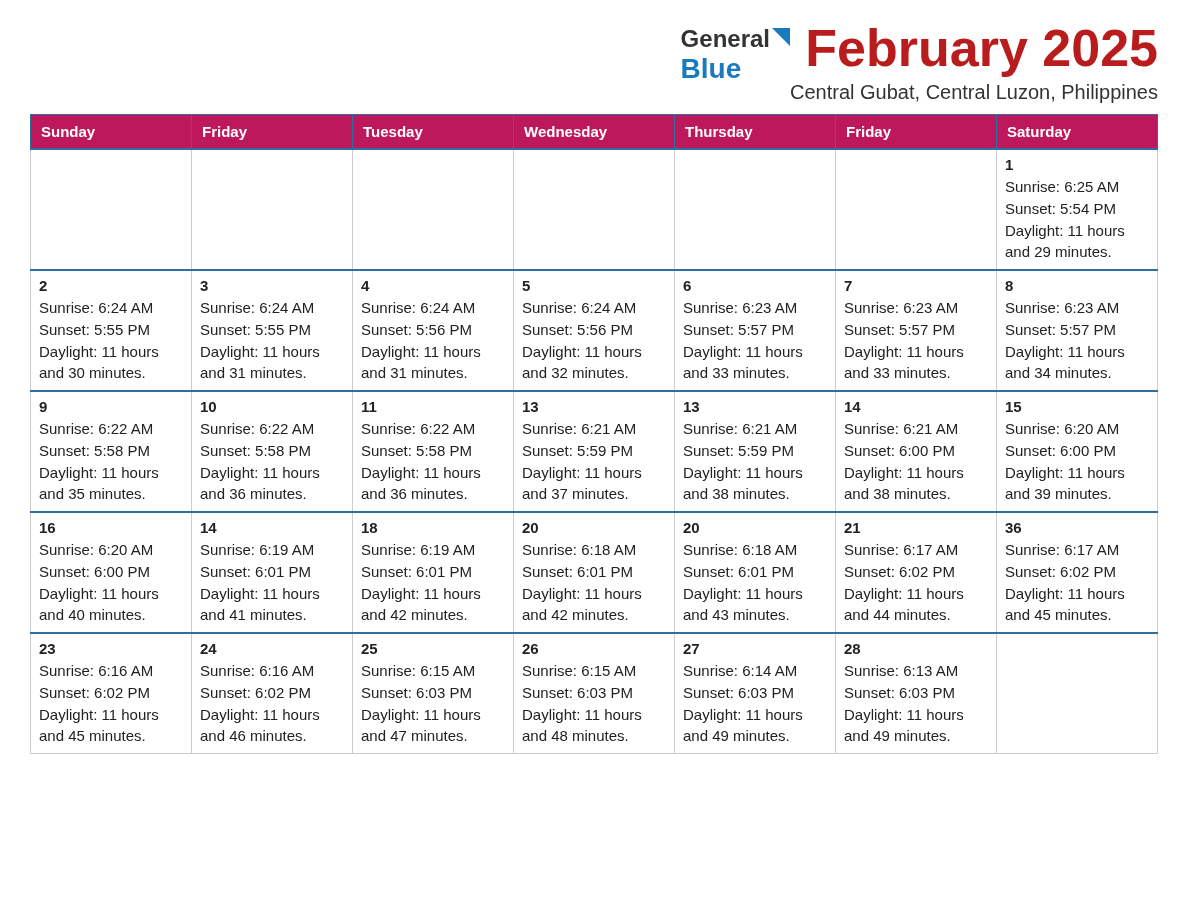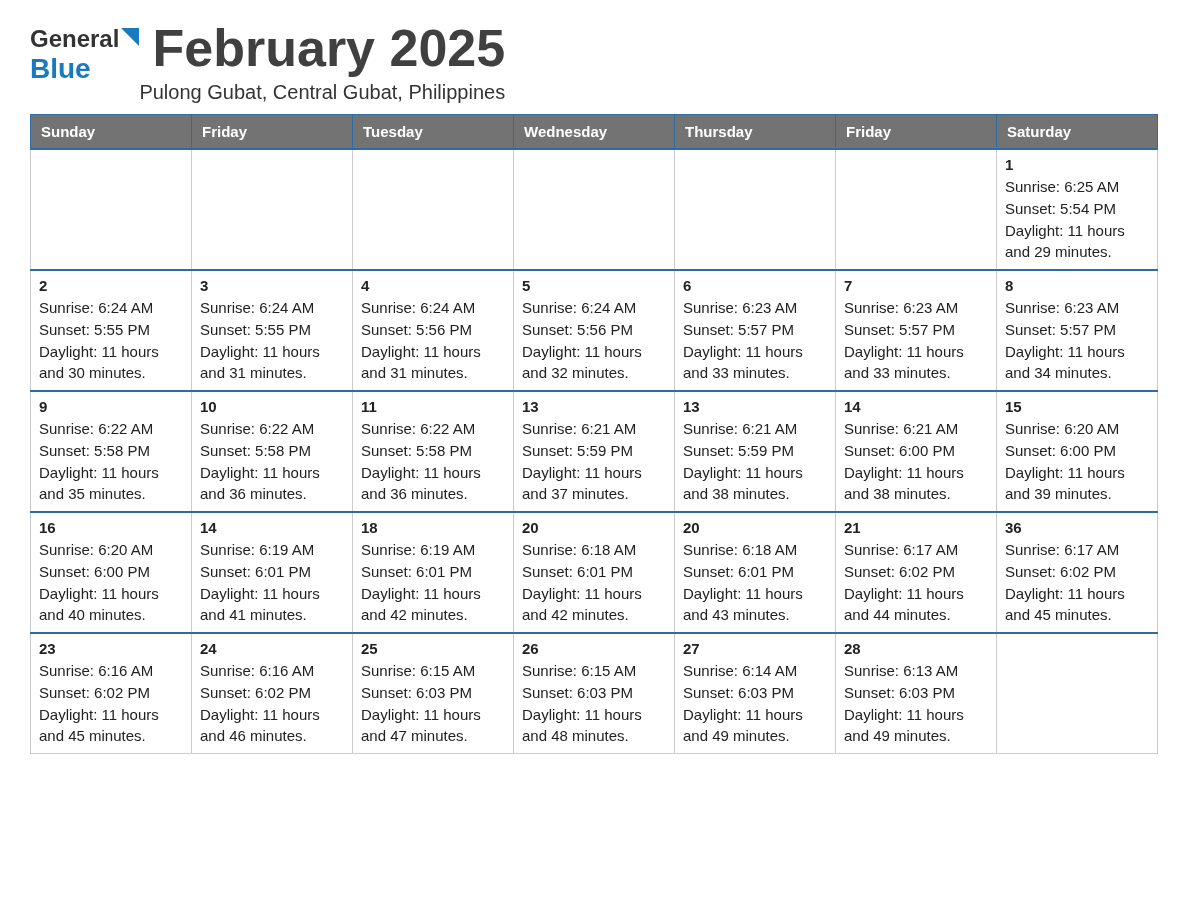--- a/index.html
+++ b/index.html
@@ -6,51 +6,51 @@
     body {
       font-family: Arial, Helvetica, sans-serif;
       background: #fff;
       color: #222;
       width: 1188px;
       min-height: 918px;
       padding: 20px 30px;
     }
     .header {
       display: flex;
-      justify-content: flex-start;
+      justify-content: flex-end;
       align-items: flex-start;
       margin-bottom: 10px;
     }
     .logo {
       display: flex;
       flex-direction: column;
       align-items: flex-start;
       padding-top: 5px;
     }
     .title-block {
       text-align: right;
     }
     .month-title {
       font-size: 52px;
       font-weight: bold;
-      color: #404040;
+      color: #b91c1c;
       line-height: 1.1;
     }
     .location-title {
       font-size: 20px;
       color: #333;
       margin-top: 4px;
     }
     .calendar {
       width: 100%;
       border-collapse: collapse;
       margin-top: 8px;
     }
     .calendar th {
-      background-color: #737373;
+      background-color: #be185d;
       color: #fff;
       font-size: 15px;
       font-weight: bold;
       padding: 8px 10px;
       text-align: left;
       border: 1px solid #2e6da4;
     }
     .calendar td {
       border: 1px solid #ccc;
       vertical-align: top;
@@ -113,21 +113,21 @@
       <span class="logo-arrow">
         <svg width="18" height="18" viewBox="0 0 18 18">
             <polygon points="0,0 18,0 18,18" fill="#1a7abf"></polygon>
           </svg>
       </span>
     </div>
     <span class="logo-blue">Blue</span>
   </div>
   <div class="title-block">
     <div class="month-title">February 2025</div>
-    <div class="location-title">Pulong Gubat, Central Gubat, Philippines</div>
+    <div class="location-title">Central Gubat, Central Luzon, Philippines</div>
   </div>
 </div>
 
 <table class="calendar">
   <thead>
     <tr>
       <th>Sunday</th>
       <th>Friday</th>
       <th>Tuesday</th>
       <th>Wednesday</th>

